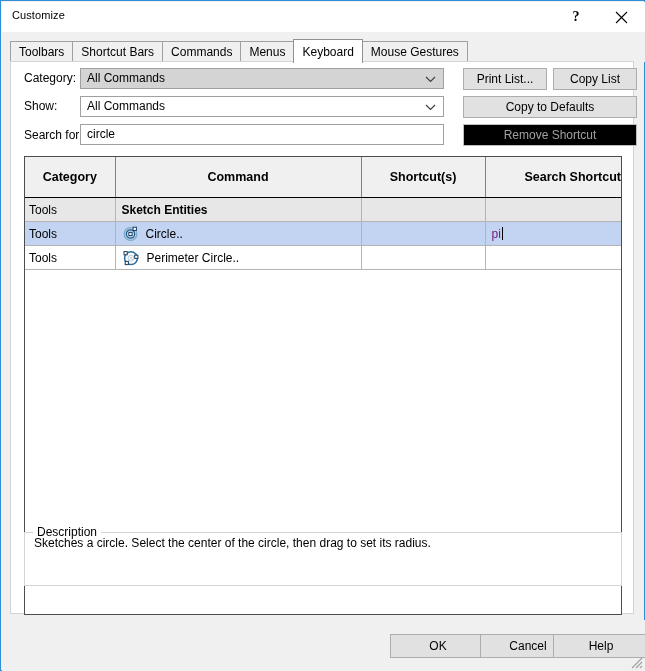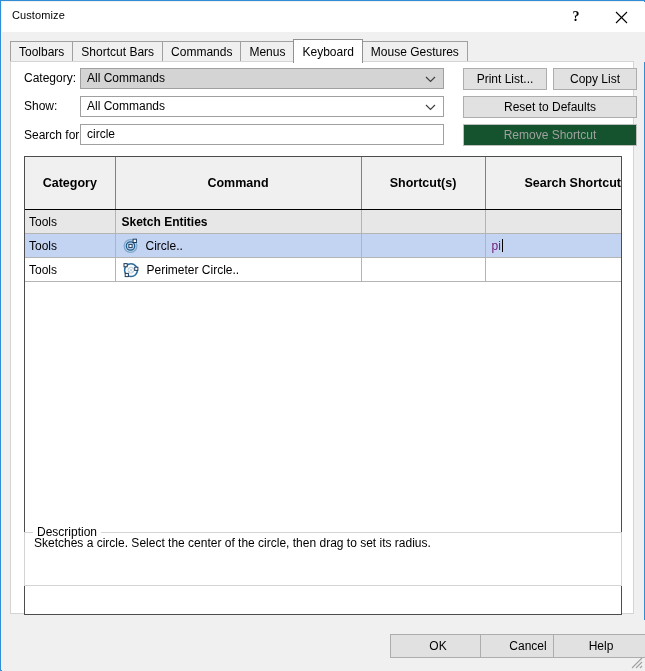--- a/index.html
+++ b/index.html
@@ -149,21 +149,21 @@
     background: #e1e1e1;
     border: 1px solid #adadad;
     font-size: 12px;
     color: #000;
     display: flex;
     align-items: center;
     justify-content: center;
     cursor: default;
     user-select: none;
   }
-  .btn.disabled { color: #a0a0a0; border-color: #bfbfbf; background: #14532d; }
+  .btn.disabled { color: #a0a0a0; border-color: #bfbfbf; background: #000000; }
   .btn-print  { left: 452px; top: 6px;  width: 84px; height: 22px; }
   .btn-copy   { left: 542px; top: 6px;  width: 84px; height: 22px; }
   .btn-reset  { left: 452px; top: 34px; width: 174px; height: 22px; }
   .btn-remove { left: 452px; top: 62px; width: 174px; height: 22px; }
 
   
   .gridbox {
     position: absolute;
     left: 13px; top: 94px;
     width: 598px; height: 459px;
@@ -172,21 +172,21 @@
     background: #ffffff;
     overflow: hidden;
   }
   table.grid {
     border-collapse: collapse;
     table-layout: fixed;
     width: 596px;
     font-size: 12px;
   }
   table.grid th {
-    height: 52px;
+    height: 40px;
     background: #f0f0f0;
     border-right: 1px solid #808080;
     border-bottom: 1px solid #000000;
     font-weight: bold;
     font-size: 12.5px;
     color: #000;
     text-align: center;
     padding: 0;
   }
   table.grid th:last-child { border-right: none; text-align: right; }
@@ -309,21 +309,21 @@
       </svg>
     </div>
 
     <div class="flabel lbl-search">Search for:</div>
     <div class="textbox">
       <span class="ctext">circle</span>
     </div>
 
     <div class="btn btn-print">Print List...</div>
     <div class="btn btn-copy">Copy List</div>
-    <div class="btn btn-reset">Reset to Defaults</div>
+    <div class="btn btn-reset">Copy to Defaults</div>
     <div class="btn btn-remove disabled">Remove Shortcut</div>
 
     <div class="gridbox">
       <table class="grid">
         <colgroup>
           <col style="width:90px">
           <col style="width:246px">
           <col style="width:124px">
           <col style="width:136px">
         </colgroup>

